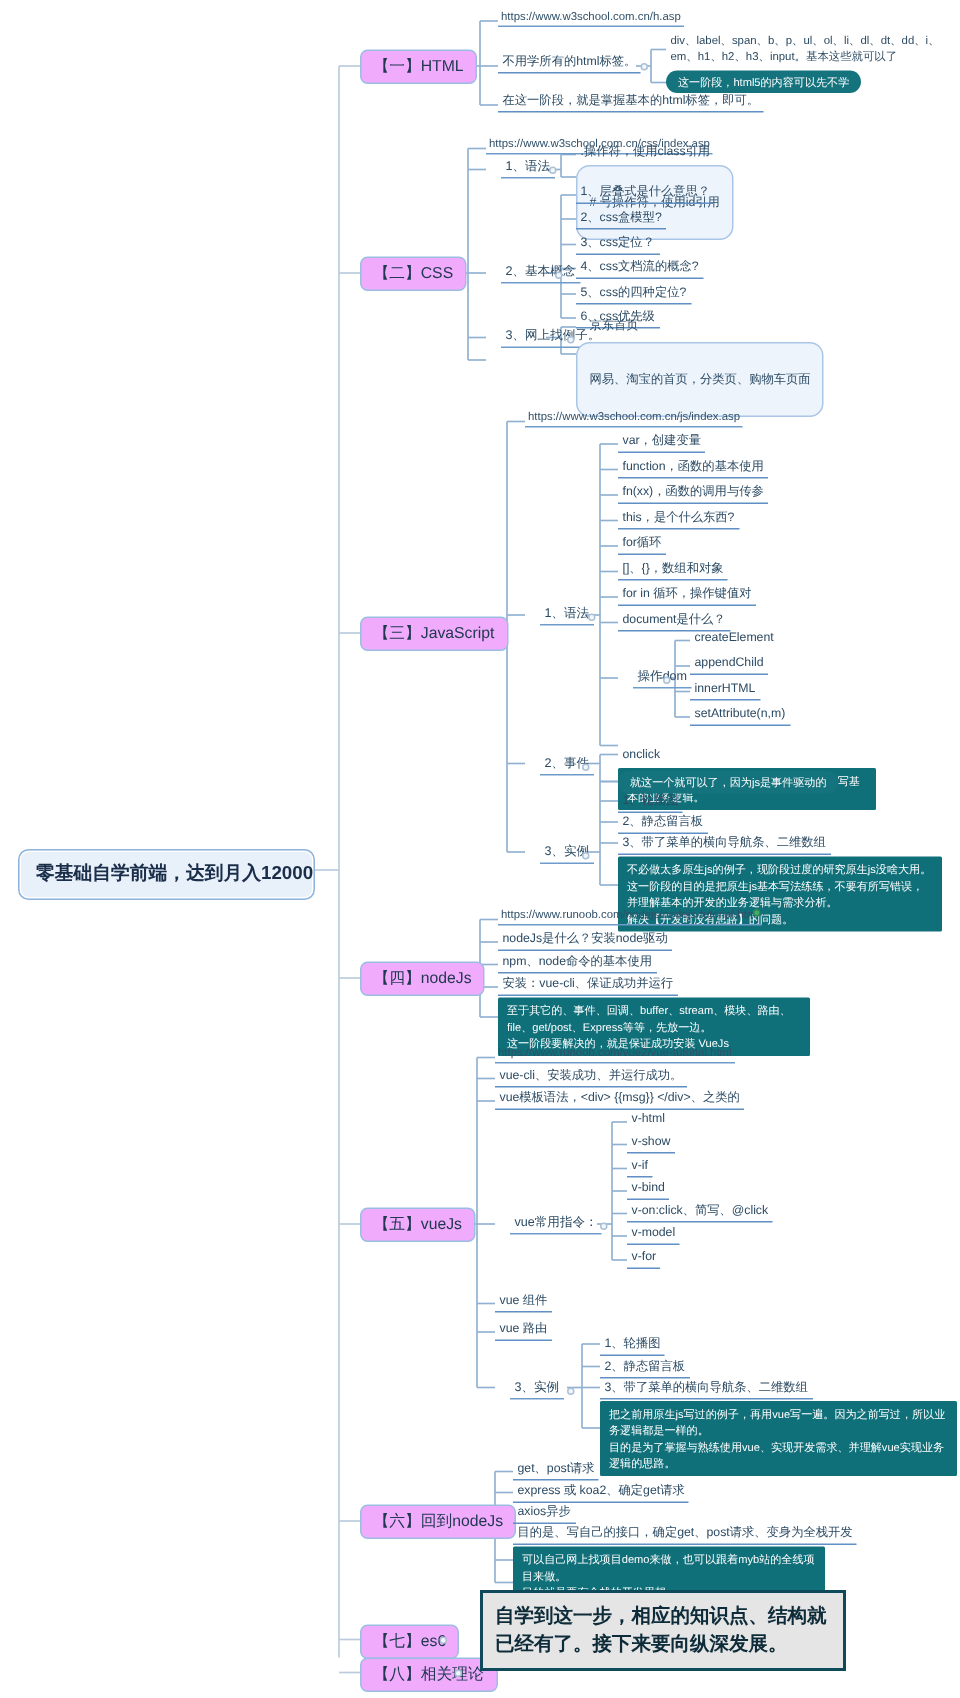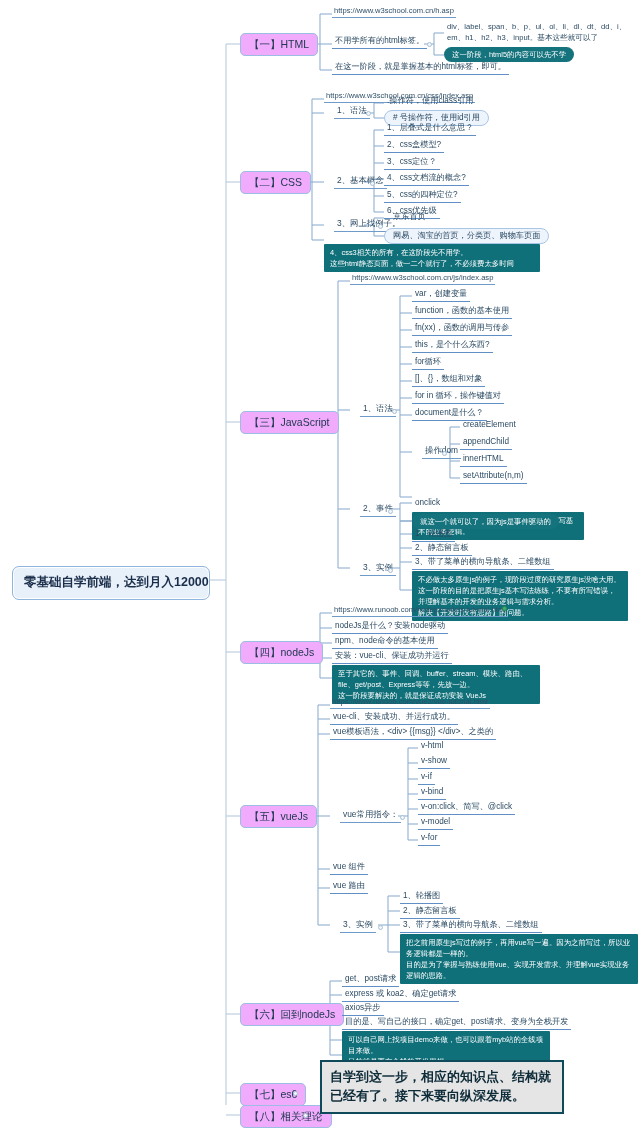--- a/index.html
+++ b/index.html
@@ -78,21 +78,21 @@
     margin-left: 10px;
   }
 
   
   .pill {
     background: #eef4fc;
     border: 1px solid #a9c6e6;
     border-radius: 9px;
     color: #2b4a63;
     font-size: 8.2px;
-    padding: 2px 8px;
+    padding: 19px 8px;
   }
 
   
   .note {
     background: #10707a;
     color: #ffffff;
     font-size: 7.4px;
     padding: 3px 6px;
     line-height: 1.5;
     white-space: normal;
@@ -317,24 +317,20 @@
   <div class="node leaf" style="left:384px; top:156px;">3、css定位？</div>
   <div class="node leaf" style="left:384px; top:172px;">4、css文档流的概念?</div>
   <div class="node leaf" style="left:384px; top:189px;">5、css的四种定位?</div>
   <div class="node leaf" style="left:384px; top:205px;">6、css优先级</div>
 
   <div class="node grouplabel" style="left:324px; top:217px;">3、网上找例子。</div>
   <div class="dot" style="left:378px; top:224px;"></div>
   <div class="node leaf nounder" style="left:390px; top:211px;">京东首页</div>
   <div class="node pill" style="left:384px; top:228px;">网易、淘宝的首页，分类页、购物车页面</div>
 
-  <div class="node note" style="left:324px; top:244px; width:216px;">
-    <div>4、css3相关的所有，在这阶段先不用学。</div>
-    <div>这些html静态页面，做一二个就行了，不必须费太多时间</div>
-  </div>
 
   <div class="node urlleaf" style="left:350px; top:272px;">https://www.w3school.com.cn/js/index.asp</div>
 
   <div class="node grouplabel" style="left:350px; top:402px;">1、语法</div>
   <div class="dot" style="left:392px; top:409px;"></div>
 
   <div class="node leaf" style="left:412px; top:288px;">var，创建变量</div>
   <div class="node leaf" style="left:412px; top:305px;">function，函数的基本使用</div>
   <div class="node leaf" style="left:412px; top:322px;">fn(xx)，函数的调用与传参</div>
   <div class="node leaf" style="left:412px; top:339px;">this，是个什么东西?</div>

